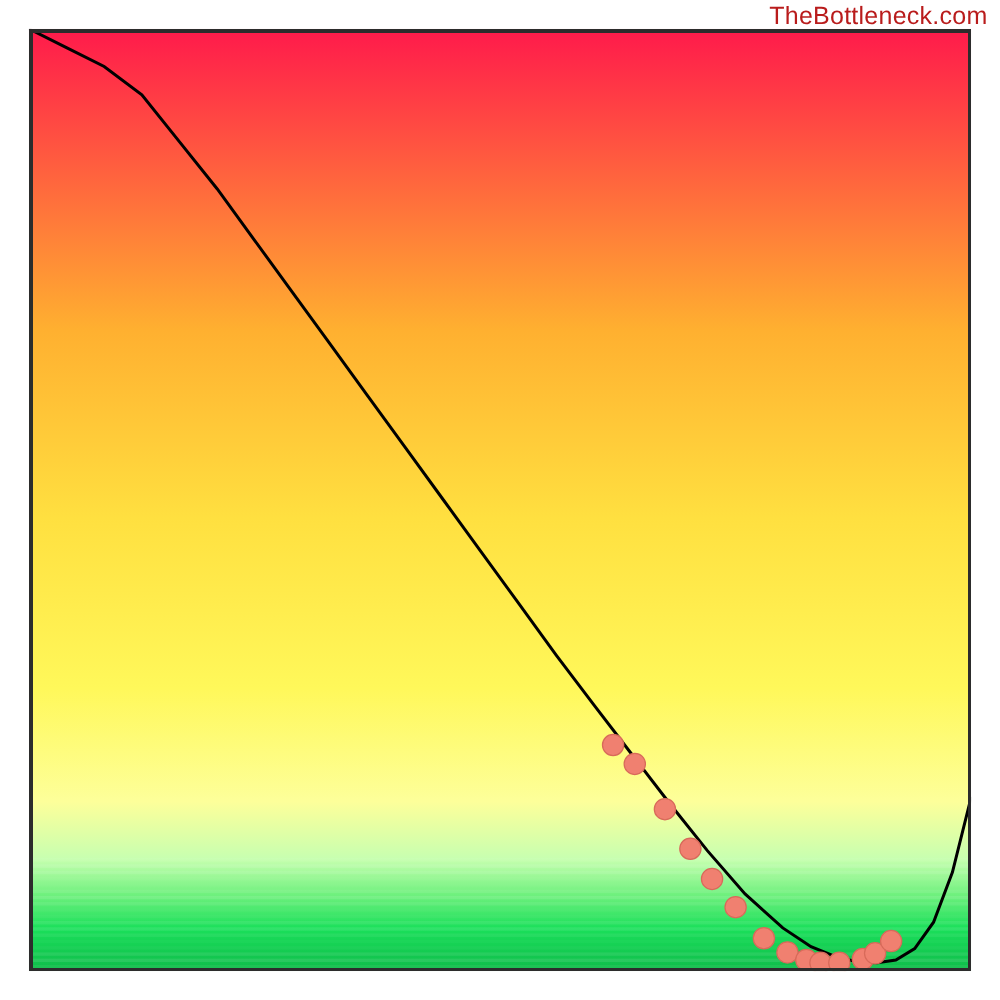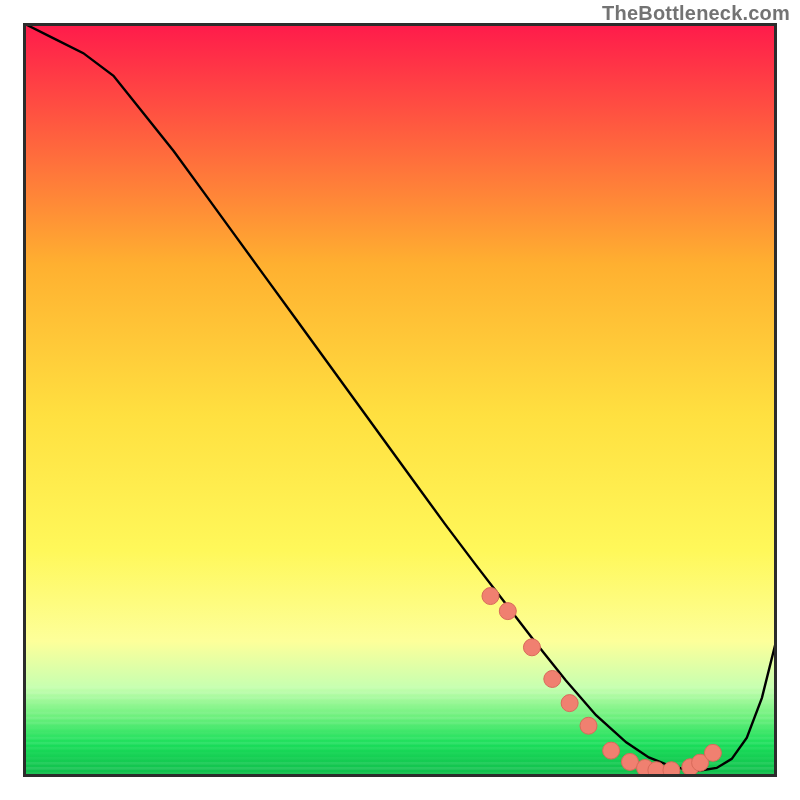--- a/index.html
+++ b/index.html
@@ -25,22 +25,22 @@
     overflow: hidden;
   }
   .plot-area svg {
     display: block;
   }
   .attribution {
     position: absolute;
     top: 2px;
     right: 10px;
     font-size: 20px;
-    font-weight: 700;
-    color: #737373;
+    font-weight: 400;
+    color: #b91c1c;
     letter-spacing: 0.2px;
   }
   
   .border-rect {
     shape-rendering: crispEdges;
   }
 </style>
 </head>
 <body>
 

